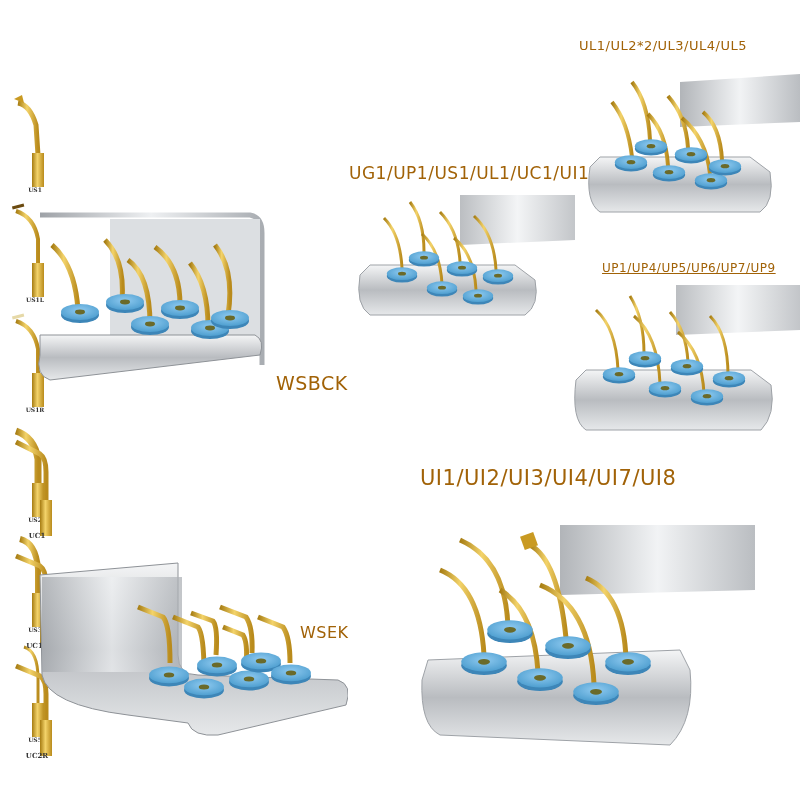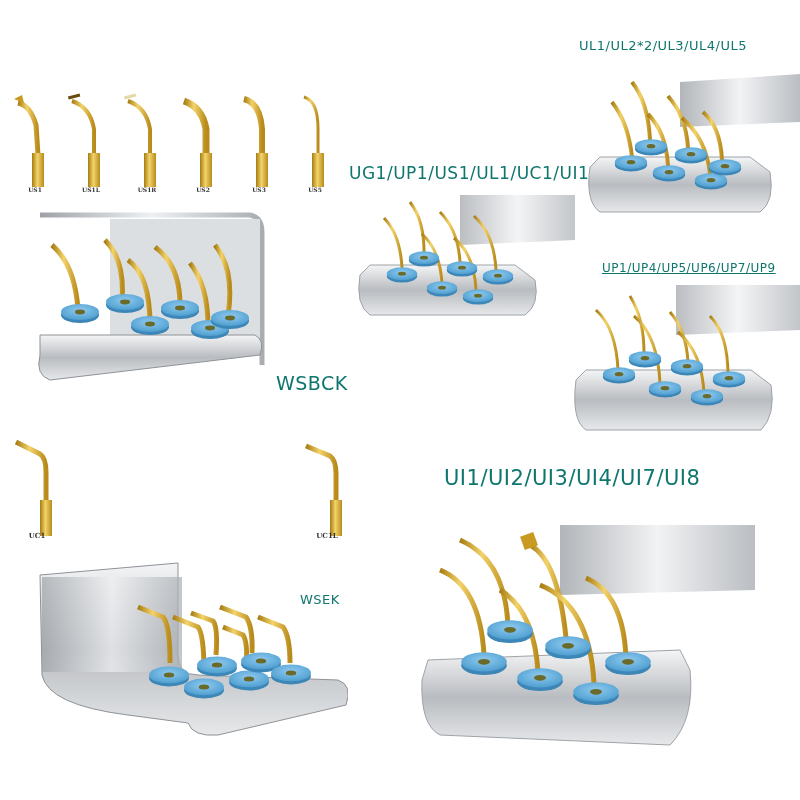--- a/index.html
+++ b/index.html
@@ -1,19 +1,19 @@
 <!DOCTYPE html>
 <html><head>
 <meta charset="utf-8">
 <style>
   html, body { margin:0; padding:0; background:#ffffff; }
   body { width:800px; height:800px; position:relative; overflow:hidden; font-family:"DejaVu Sans", sans-serif; }
   .abs { position:absolute; }
-  .label { color:#0f766e; letter-spacing:0.5px; white-space:nowrap; }
-  .tip-row { display:flex; justify-content:space-between; }
+  .label { color:#a16207; letter-spacing:0.5px; white-space:nowrap; }
+  .tip-row { display:flex; justify-content:space-between;flex-direction:column; }
   .tip { position:relative; width:50px; height:110px; }
   .tip svg { position:absolute; left:0; top:0; }
   .tip-name { position:absolute; bottom:2px; left:0; width:100%; text-align:center; font-family:"DejaVu Serif", serif; font-weight:bold; font-size:6px; color:#333; }
   .tip-name-c { font-size:7px; }
   .panel svg { display:block; }
 </style>
 </head>
 <body>
 
 <svg width="0" height="0" style="position:absolute">
@@ -124,20 +124,27 @@
       </svg>
     <span class="tip-name tip-name-c">UC1</span>
   </div>
   <div class="tip">
     <svg width="50" height="110">
         <path d="M4 14 L28 24 Q34 28 34 42 L34 70" stroke="url(#gold)" stroke-width="5" fill="none"></path>
         <rect x="28" y="68" width="12" height="36" fill="url(#gold)"></rect>
       </svg>
     <span class="tip-name tip-name-c">UC1L</span>
   </div>
+  <div class="tip">
+    <svg width="50" height="110">
+        <path d="M4 14 L28 24 Q34 28 34 42 L34 70" stroke="url(#gold)" stroke-width="5" fill="none"></path>
+        <rect x="28" y="68" width="12" height="36" fill="url(#gold)"></rect>
+      </svg>
+    <span class="tip-name tip-name-c">UC2R</span>
+  </div>
 </div>
 
 <div class="abs panel" style="left:28px; top:555px;">
   <svg width="320" height="200">
     <path d="M12 20 L150 8 L150 100 Q150 120 170 120 L310 125 Q325 130 318 150 L190 180 Q165 182 160 168 L100 160 Q20 150 14 120 Z" fill="url(#steel)" stroke="#8e9297"></path>
     <rect x="14" y="22" width="140" height="95" fill="url(#steelH)" opacity="0.7"></rect>
     <g fill="none" stroke="url(#gold)" stroke-width="5">
       <path d="M110 52 L135 62 Q142 70 142 108"></path>
         <path d="M145 62 L170 72 Q176 80 176 118"></path>
       <path d="M163 58 L185 66 Q190 72 188 100"></path>
@@ -146,21 +153,21 @@
         <path d="M230 62 L255 72 Q262 82 262 108"></path>
     </g>
     <use href="#ring" x="120" y="110" width="42" height="22"></use>
     <use href="#ring" x="155" y="122" width="42" height="22"></use>
     <use href="#ring" x="168" y="100" width="42" height="22"></use>
     <use href="#ring" x="200" y="114" width="42" height="22"></use>
     <use href="#ring" x="212" y="96" width="42" height="22"></use>
     <use href="#ring" x="242" y="108" width="42" height="22"></use>
   </svg>
 </div>
-<div class="abs label" style="left:300px; top:592px; font-size:13px;">WSEK</div>
+<div class="abs label" style="left:300px; top:623px; font-size:16px;">WSEK</div>
 
 <div class="abs label" style="left:579px; top:38px; font-size:13px;">UL1/UL2*2/UL3/UL4/UL5</div>
 <div class="abs panel" style="left:570px; top:62px;">
   <svg width="230" height="200">
     <path d="M110 20 L230 12 L230 60 L110 65 Z" fill="url(#steelH)" opacity="0.8"></path>
     <path d="M30 95 L180 95 L200 110 Q205 140 190 150 L30 150 Q15 140 20 105 Z" fill="url(#steel)" stroke="#9ea2a7"></path>
     <g fill="none" stroke="url(#gold)" stroke-width="4">
       <path d="M42 40 Q58 60 62 95"></path>
         <path d="M62 20 Q78 40 80 78"></path>
       <path d="M78 52 Q96 70 98 104"></path>
@@ -214,21 +221,21 @@
     </g>
     <use href="#ring" x="36" y="86" width="34" height="18"></use>
     <use href="#ring" x="62" y="70" width="34" height="18"></use>
     <use href="#ring" x="82" y="100" width="34" height="18"></use>
     <use href="#ring" x="104" y="78" width="34" height="18"></use>
     <use href="#ring" x="124" y="108" width="34" height="18"></use>
     <use href="#ring" x="146" y="90" width="34" height="18"></use>
   </svg>
 </div>
 
-<div class="abs label" style="left:420px; top:466px; font-size:21px;margin-left:24px;">UI1/UI2/UI3/UI4/UI7/UI8</div>
+<div class="abs label" style="left:420px; top:466px; font-size:21px;">UI1/UI2/UI3/UI4/UI7/UI8</div>
 <div class="abs panel" style="left:410px; top:510px;">
   <svg width="350" height="260">
     <path d="M150 15 L345 15 L345 80 L150 85 Z" fill="url(#steelH)" opacity="0.8"></path>
     <path d="M18 150 L270 140 L280 160 Q285 210 260 235 L30 225 Q10 215 12 170 Z" fill="url(#steel)" stroke="#9ea2a7"></path>
     <g fill="none" stroke="url(#gold)" stroke-width="5">
       <path d="M30 60 Q70 76 74 145"></path>
         <path d="M50 30 Q96 50 98 118"></path>
       <path d="M90 80 Q124 100 128 162"></path>
         <path d="M120 35 Q148 50 156 128"></path>
       <path d="M130 75 Q180 95 184 174"></path>

